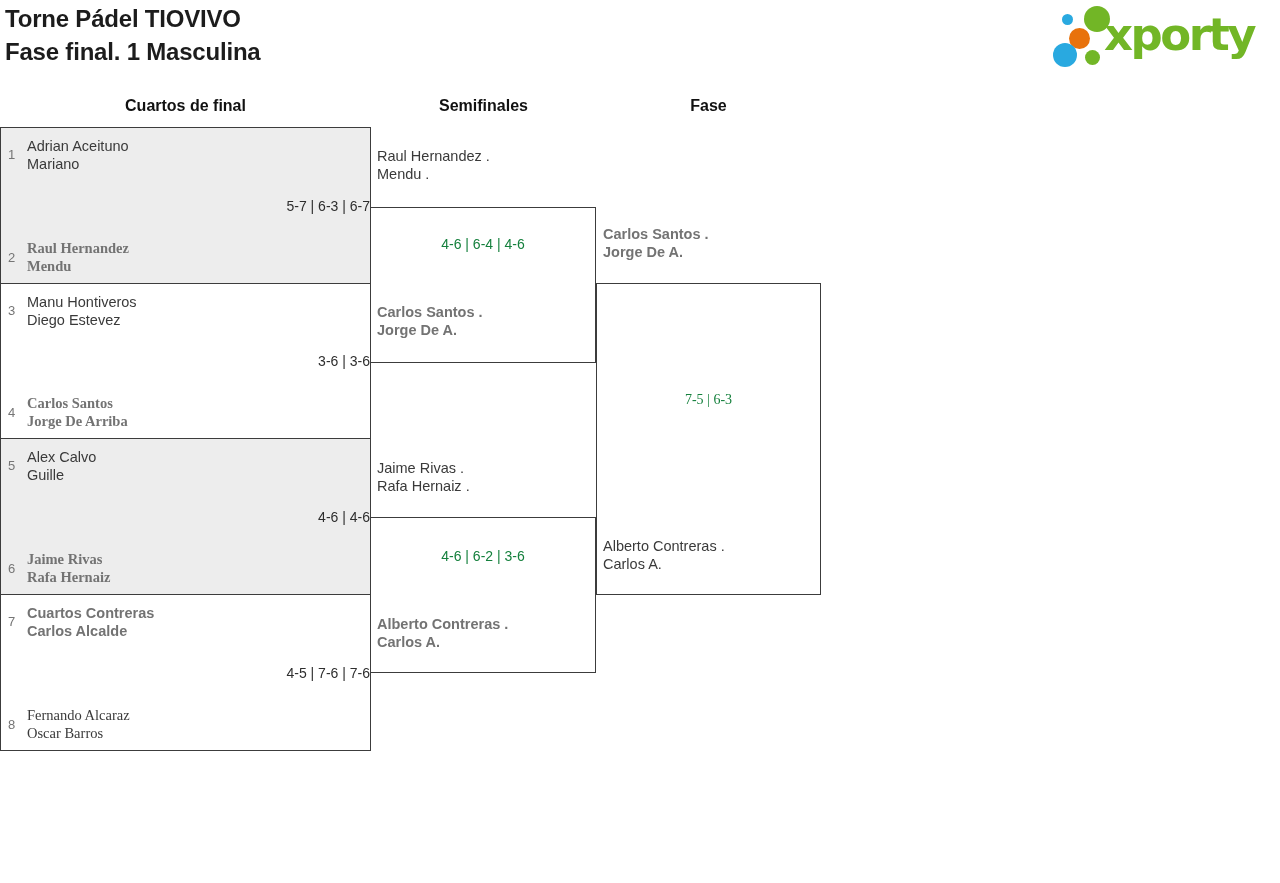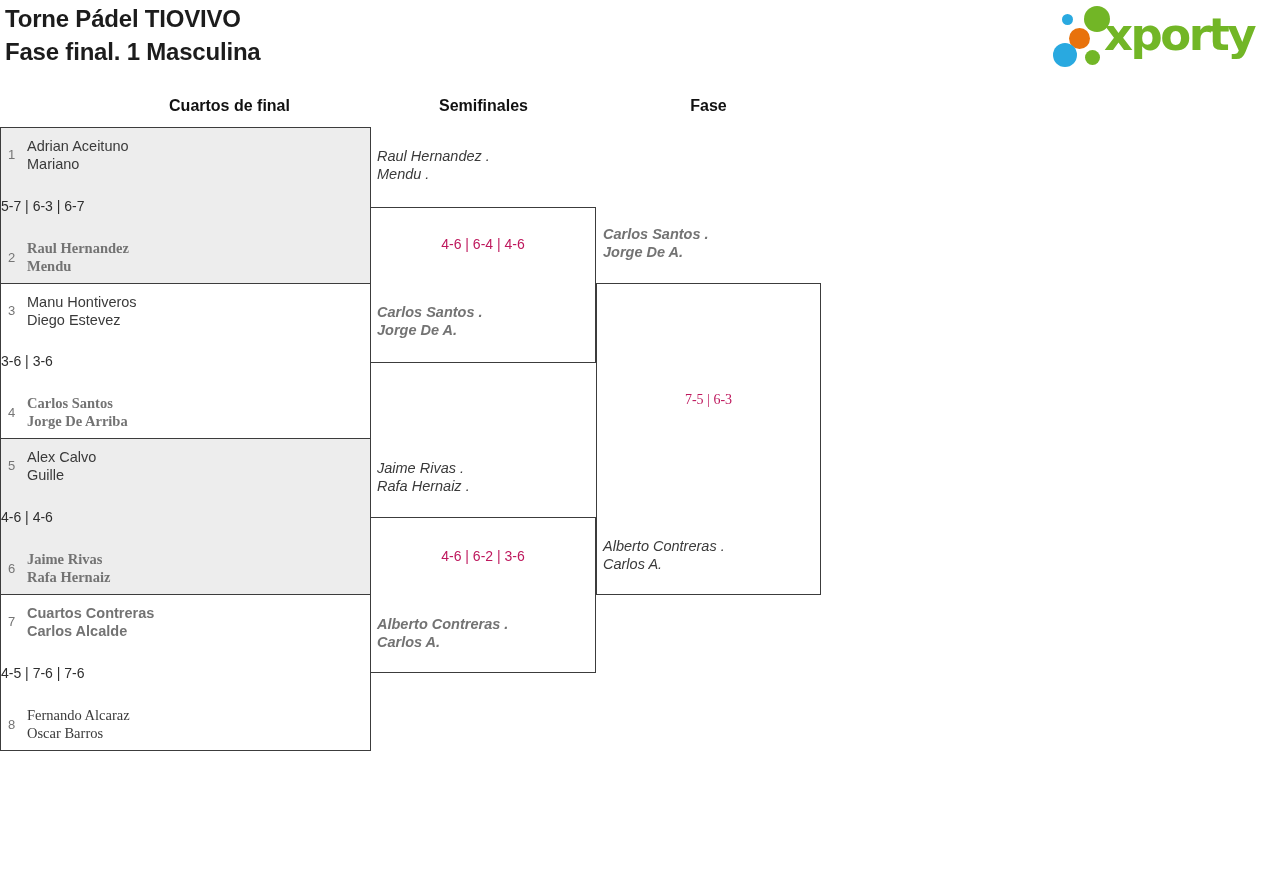--- a/index.html
+++ b/index.html
@@ -10,21 +10,21 @@
   .title-block{position:absolute;left:5px;top:2px;}
   .title-line{font-size:24px;font-weight:700;line-height:33px;color:#1c1c1c;letter-spacing:-0.2px;}
 
   
   .dot{position:absolute;border-radius:50%;}
   .logo-text{position:absolute;left:1104px;top:8px;font-family:"DejaVu Sans","Liberation Sans",sans-serif;
              font-size:45px;font-weight:800;color:#72b626;letter-spacing:-2.5px;}
 
   
   .round-header{position:absolute;top:97px;text-align:center;font-size:16px;font-weight:700;color:#111;}
-  .rh-qf{left:0;width:371px;padding-left:44px;}
+  .rh-qf{left:0;width:371px;}
   .rh-sf{left:371px;width:225px;}
   .rh-f{left:596px;width:225px;}
 
   
   .box{position:absolute;border:1px solid #3c3c3c;box-sizing:border-box;}
   .qf-box{left:0;width:371px;}
   .qf1{top:127px;height:157px;background:#ededed;}
   .qf2{top:283px;height:156px;background:#ffffff;}
   .qf3{top:438px;height:157px;background:#ededed;}
   .qf4{top:594px;height:157px;background:#ffffff;}
@@ -35,23 +35,23 @@
 
   
   .team{font-size:14.5px;line-height:18px;color:#3a3a3a;white-space:nowrap;}
   .team.winner{font-weight:700;color:#737373;}
   .seed{position:absolute;font-size:13px;line-height:16px;color:#757575;}
   .seed-top{left:7px;top:19px;}
   .seed-bottom{left:7px;bottom:17px;}
   .team-top{position:absolute;left:26px;top:9px;}
   .team-bottom{position:absolute;left:26px;bottom:8px;font-family:Liberation Serif, serif;}
   .qf-score{position:absolute;left:0;right:0;top:50%;transform:translateY(-50%);
-            text-align:left;font-size:14px;color:#2e2e2e;}
-  .float-label{position:absolute;font-style:italic;}
-  .score-line{position:absolute;text-align:center;font-size:14px;color:#be185d;}
+            text-align:right;font-size:14px;color:#2e2e2e;}
+  .float-label{position:absolute;}
+  .score-line{position:absolute;text-align:center;font-size:14px;color:#15803d;}
 </style>
 </head>
 <body>
 
 <div id="canvas">
 
   <div class="title-block">
     <div class="title-line">Torne Pádel TIOVIVO</div>
     <div class="title-line">Fase final. 1 Masculina</div>
   </div>

